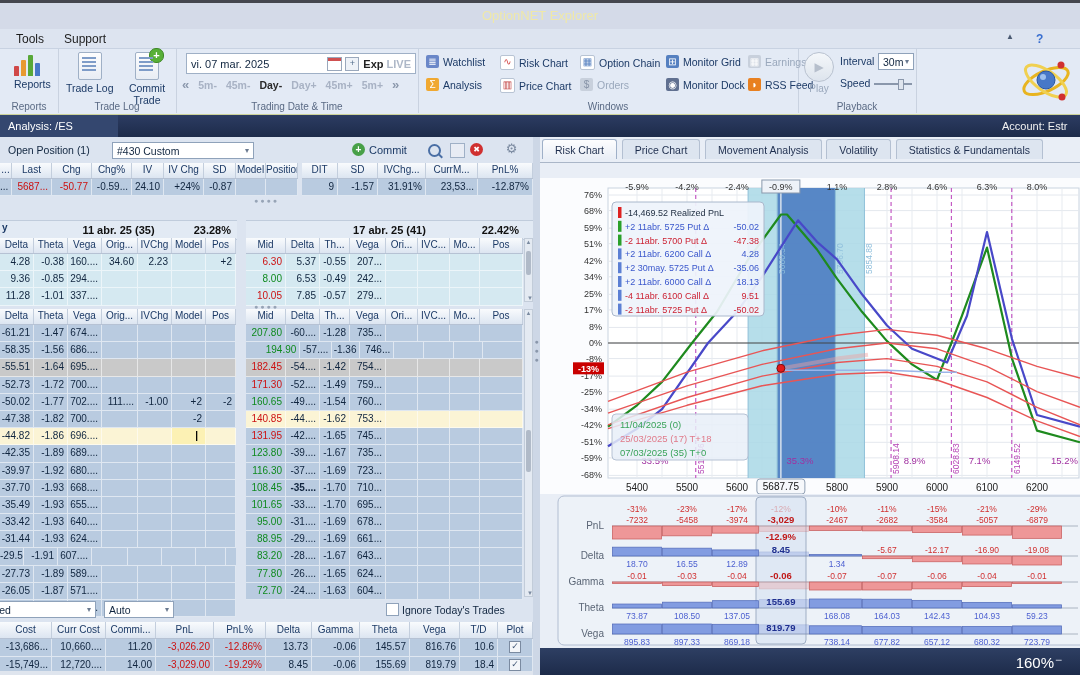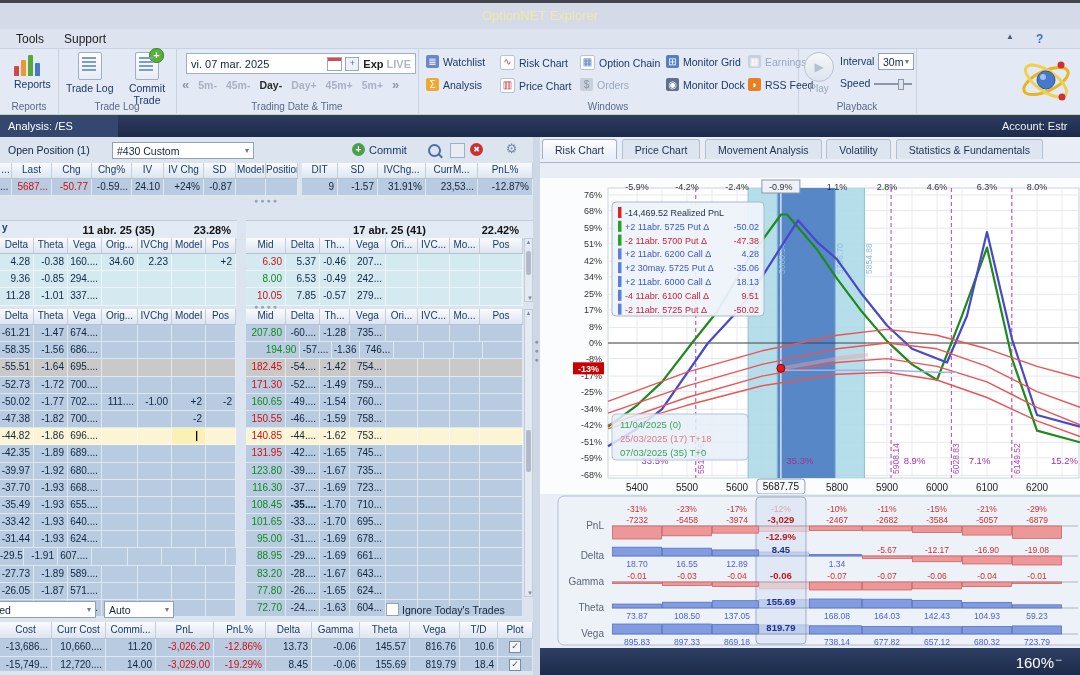--- a/index.html
+++ b/index.html
@@ -347,21 +347,21 @@
         <div class="c" style="width: 30px; line-height: 14px;">Th...</div>
         <div class="c" style="width: 36px; line-height: 14px;">Vega</div>
         <div class="c" style="width: 32px; line-height: 14px;">Ori...</div>
         <div class="c" style="width: 32px; line-height: 14px;">IVC...</div>
         <div class="c" style="width: 30px; line-height: 14px;">Mo...</div>
         <div class="c" style="width: 43px; line-height: 14px;">Pos</div>
       </div>
       <div class="g-row cyan" style="height: 16.2px;">
         <div class="c r" style="width: 40px; line-height: 15.2px;">6.30</div>
         <div class="c" style="width: 34px; line-height: 15.2px;">5.37</div>
-        <div class="c" style="width: 30px; line-height: 15.2px;">-0.46</div>
+        <div class="c" style="width: 30px; line-height: 15.2px;">-0.55</div>
         <div class="c" style="width: 36px; line-height: 15.2px;">207...</div>
         <div class="c" style="width: 32px; line-height: 15.2px;"></div>
         <div class="c" style="width: 32px; line-height: 15.2px;"></div>
         <div class="c" style="width: 30px; line-height: 15.2px;"></div>
         <div class="c" style="width: 43px; line-height: 15.2px;"></div>
       </div>
       <div class="g-row cyan" style="height: 16.2px;">
         <div class="c g" style="width: 40px; line-height: 15.2px;">8.00</div>
         <div class="c" style="width: 34px; line-height: 15.2px;">6.53</div>
         <div class="c" style="width: 30px; line-height: 15.2px;">-0.49</div>
@@ -599,30 +599,20 @@
         <div class="c" style="width: 32px; line-height: 15.2px;"></div>
         <div class="c" style="width: 32px; line-height: 15.2px;"></div>
         <div class="c" style="width: 30px; line-height: 15.2px;"></div>
         <div class="c" style="width: 43px; line-height: 15.2px;"></div>
       </div>
       <div class="g-row" style="height: 16.2px;">
         <div class="c g" style="width: 40px; line-height: 15.2px;">160.65</div>
         <div class="c" style="width: 34px; line-height: 15.2px;">-49....</div>
         <div class="c" style="width: 30px; line-height: 15.2px;">-1.54</div>
         <div class="c" style="width: 36px; line-height: 15.2px;">760...</div>
-        <div class="c" style="width: 32px; line-height: 15.2px;"></div>
-        <div class="c" style="width: 32px; line-height: 15.2px;"></div>
-        <div class="c" style="width: 30px; line-height: 15.2px;"></div>
-        <div class="c" style="width: 43px; line-height: 15.2px;"></div>
-      </div>
-      <div class="g-row" style="height: 16.2px;">
-        <div class="c r" style="width: 40px; line-height: 15.2px;">150.55</div>
-        <div class="c" style="width: 34px; line-height: 15.2px;">-46....</div>
-        <div class="c" style="width: 30px; line-height: 15.2px;">-1.59</div>
-        <div class="c" style="width: 36px; line-height: 15.2px;">758...</div>
         <div class="c" style="width: 32px; line-height: 15.2px;"></div>
         <div class="c" style="width: 32px; line-height: 15.2px;"></div>
         <div class="c" style="width: 30px; line-height: 15.2px;"></div>
         <div class="c" style="width: 43px; line-height: 15.2px;"></div>
       </div>
       <div class="g-row edit" style="height: 16.2px;">
         <div class="c r" style="width: 40px; line-height: 15.2px;">140.85</div>
         <div class="c" style="width: 34px; line-height: 15.2px;">-44....</div>
         <div class="c" style="width: 30px; line-height: 15.2px;">-1.62</div>
         <div class="c" style="width: 36px; line-height: 15.2px;">753...</div>

